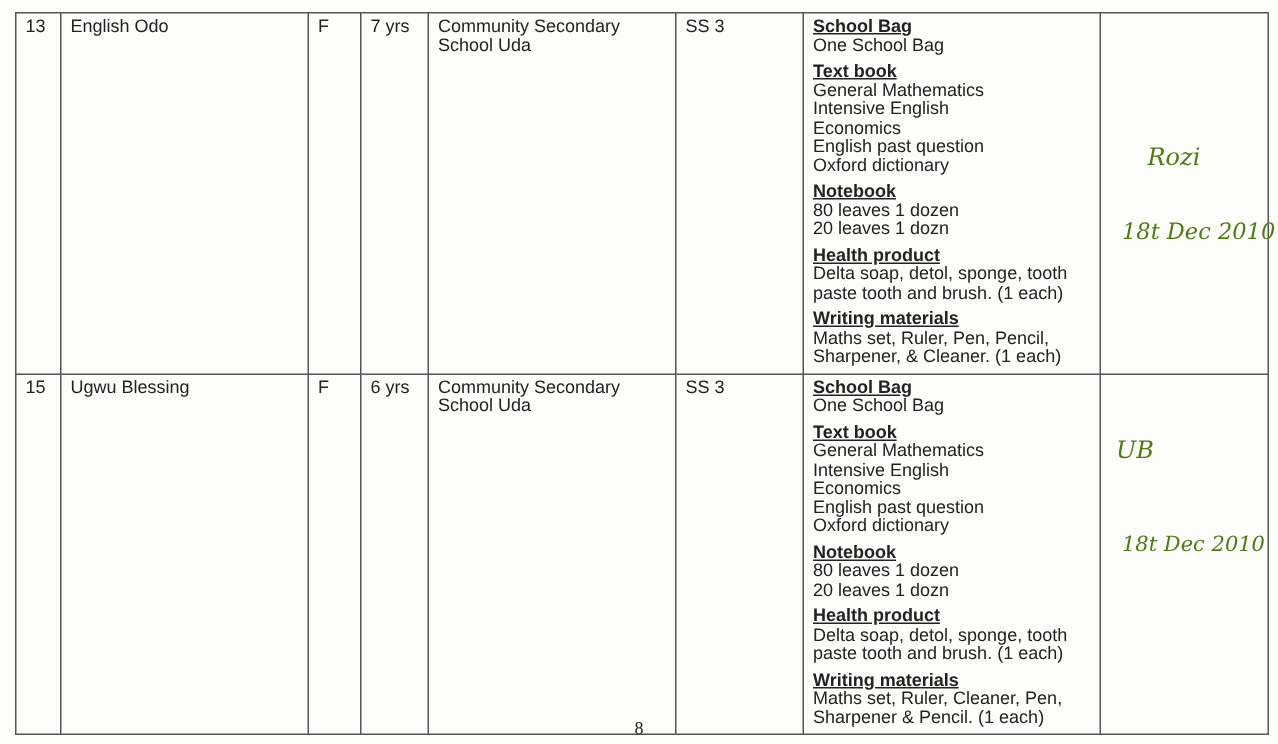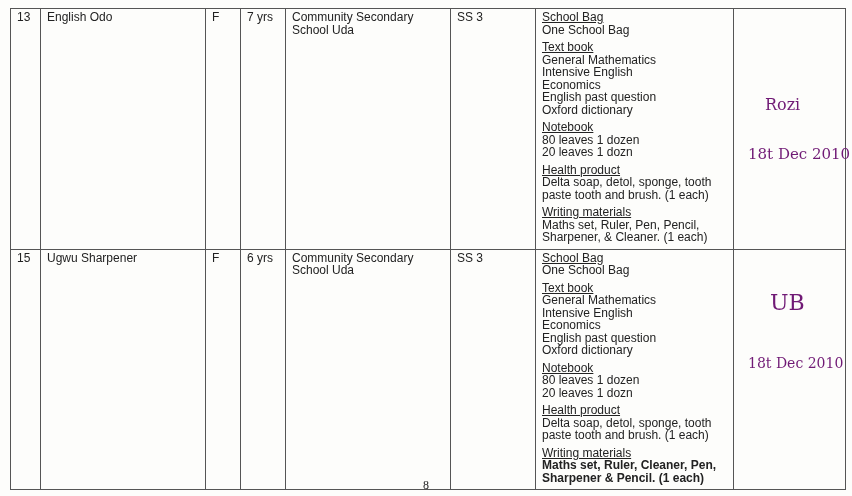--- a/index.html
+++ b/index.html
@@ -1,21 +1,21 @@
 <!DOCTYPE html>
 <html><head>
 <meta charset="utf-8">
 <style>
 html,body{margin:0;padding:0;background:#fdfdfb;}
 body{width:852px;height:496px;position:relative;overflow:hidden;font-family:"Liberation Sans",sans-serif;color:#222;}
 table{position:absolute;left:10px;top:8px;border-collapse:collapse;table-layout:fixed;}
 td{border:1px solid #555;vertical-align:top;font-size:12px;line-height:12.5px;padding:2px 4px 0 6px;}
 .grp{margin-bottom:5px;}
-.grp .h{font-weight:normal;text-decoration:underline;}
-.sig{font-family:"DejaVu Serif",serif;color:#701a75;position:absolute;}
+.grp .h{font-weight:bold;text-decoration:underline;}
+.sig{font-family:"DejaVu Serif",serif;font-style:italic;color:#4d7c0f;position:absolute;}
 .page{position:absolute;left:0;width:852px;top:478px;text-align:center;font-family:"Liberation Serif",serif;font-size:12px;}
 </style>
 </head>
 <body>
 
 <table>
 <colgroup>
       <col style="width:30px">
       <col style="width:165px">
       <col style="width:35px">
@@ -57,21 +57,21 @@
           </div>
           <div class="grp">
             <div class="h">Writing materials</div>
             <div style="white-space: pre-line;">Maths set, Ruler, Pen, Pencil, Sharpener, &amp; Cleaner. (1 each)</div>
           </div>
         </td>
  <td></td>
 </tr>
 <tr style="height:232px">
  <td>15</td>
- <td>Ugwu Sharpener</td>
+ <td>Ugwu Blessing</td>
  <td>F</td>
  <td>6 yrs</td>
  <td>Community Secondary School Uda</td>
  <td>SS 3</td>
  <td>
           <div class="grp">
             <div class="h">School Bag</div>
             <div style="white-space: pre-line;">One School Bag</div>
           </div>
           <div class="grp">
@@ -86,26 +86,26 @@
             <div class="h">Notebook</div>
             <div style="white-space: pre-line;">80 leaves 1 dozen
 20 leaves 1 dozn</div>
           </div>
           <div class="grp">
             <div class="h">Health product</div>
             <div style="white-space: pre-line;">Delta soap, detol, sponge, tooth paste tooth and brush. (1 each)</div>
           </div>
           <div class="grp">
             <div class="h">Writing materials</div>
-            <div style="white-space: pre-line; font-weight: bold;">Maths set, Ruler, Cleaner, Pen, Sharpener &amp; Pencil. (1 each)</div>
+            <div style="white-space: pre-line;">Maths set, Ruler, Cleaner, Pen, Sharpener &amp; Pencil. (1 each)</div>
           </div>
         </td>
  <td></td>
 </tr>
 </tbody>
   </table>
 
 <div class="sig" style="left:765px;top:95px;font-size:16px;">Rozi</div>
 <div class="sig" style="left:748px;top:145px;font-size:15px;">18t Dec 2010</div>
-<div class="sig" style="left:770px;top:290px;font-size:22px;">UB</div>
+<div class="sig" style="left:744px;top:290px;font-size:16px;">UB</div>
 <div class="sig" style="left:748px;top:355px;font-size:14px;">18t Dec 2010</div>
 
 <div class="page">8</div>
 
 </body></html>

